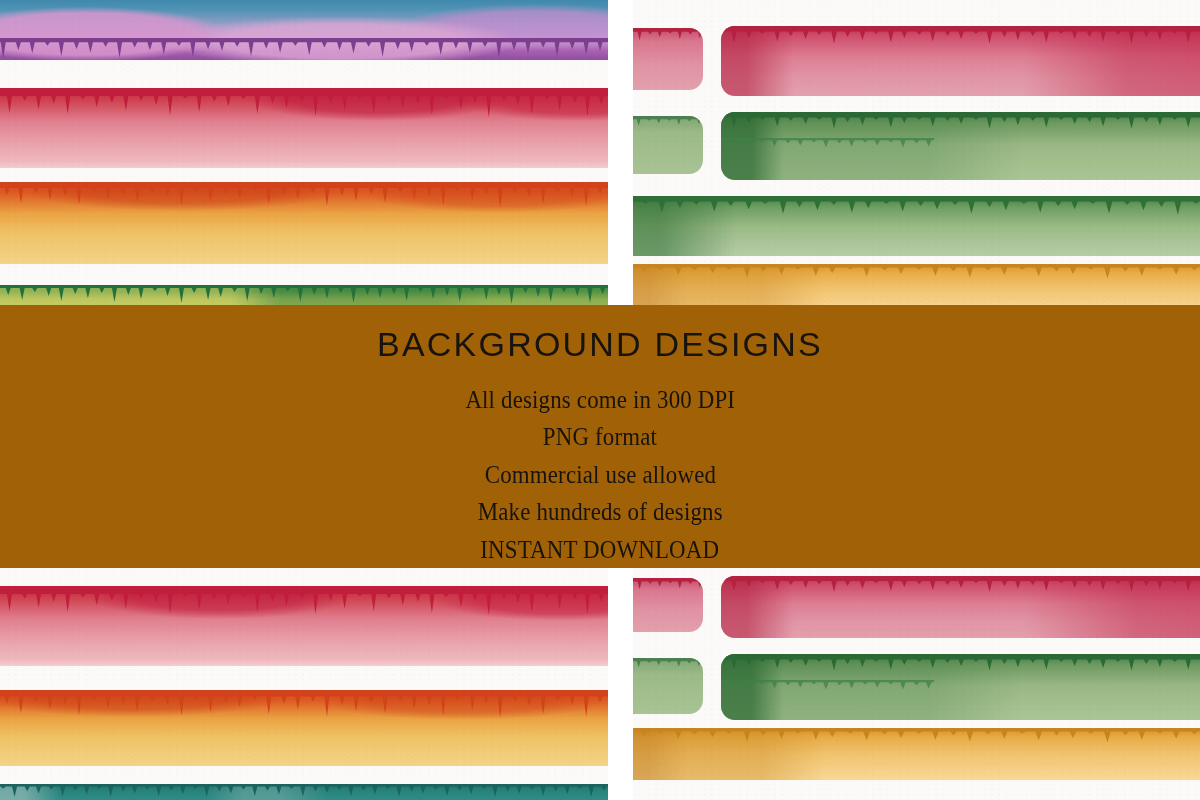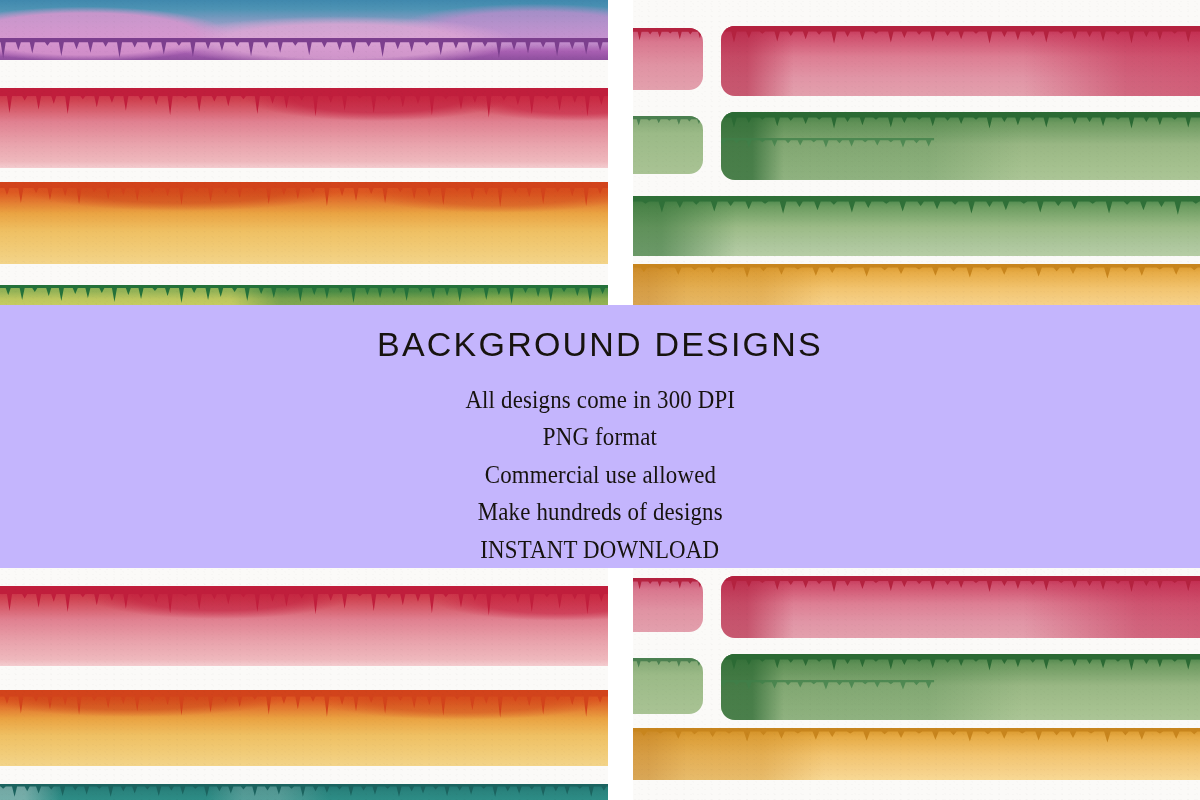--- a/index.html
+++ b/index.html
@@ -220,21 +220,21 @@
       <div class="drips" style="top:0;height:18px;">
           <svg viewBox="0 0 800 40" preserveAspectRatio="none">
             <path fill="#c8851d" d="M0,0 H800 V8 L794,8 790,28 786,8 774,8 770,16 766,8 752,8 748,30 744,8 732,8 728,14 724,8 710,8 706,24 702,8 690,8 686,12 682,8 668,8 664,26 660,8 648,8 644,16 640,8 626,8 622,32 618,8 606,8 602,12 598,8 584,8 580,22 576,8 564,8 560,16 556,8 542,8 538,28 534,8 522,8 518,12 514,8 500,8 496,24 492,8 480,8 476,14 472,8 458,8 454,30 450,8 438,8 434,16 430,8 416,8 412,26 408,8 396,8 392,12 388,8 374,8 370,22 366,8 354,8 350,14 346,8 332,8 328,28 324,8 312,8 308,12 304,8 290,8 286,20 282,8 270,8 266,26 262,8 248,8 244,12 240,8 228,8 224,24 220,8 206,8 202,16 198,8 186,8 182,30 178,8 164,8 160,12 156,8 144,8 140,20 136,8 122,8 118,14 114,8 102,8 98,24 94,8 80,8 76,12 72,8 60,8 56,18 52,8 38,8 34,26 30,8 18,8 14,12 10,8 0,8 Z"></path>
           </svg>
         </div>
     </div>
 
     <div class="paper-grain"></div>
   </div>
 
-  <div id="caption-band" style="background:#c4b5fd;">
+  <div id="caption-band" style="background:#a16207;">
     <div id="caption-title" style="color: rgb(23, 19, 15);">BACKGROUND DESIGNS</div>
     <div class="caption-line" style="color: rgb(23, 19, 15);">All designs come in 300 DPI</div>
     <div class="caption-line" style="color: rgb(23, 19, 15);">PNG  format</div>
     <div class="caption-line" style="color: rgb(23, 19, 15);">Commercial use allowed</div>
     <div class="caption-line" style="color: rgb(23, 19, 15);">Make hundreds of designs</div>
     <div class="caption-line" style="color: rgb(23, 19, 15);">INSTANT DOWNLOAD</div>
   </div>
 
   <div class="panel panel-bl">
 

